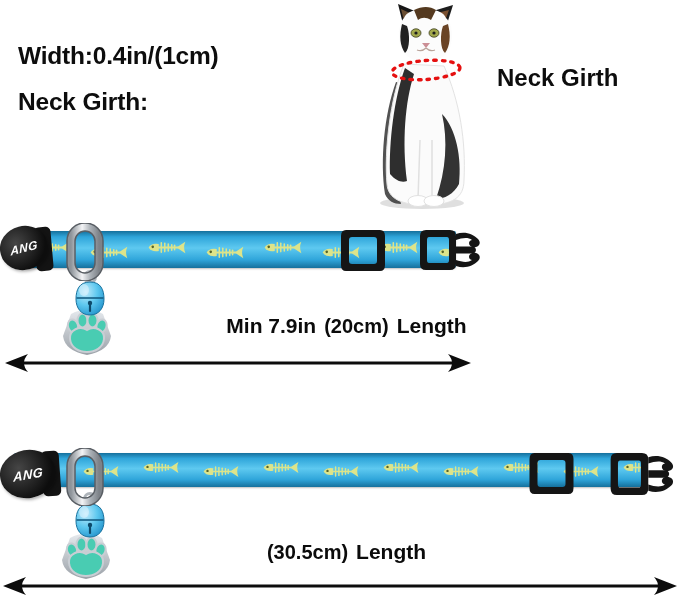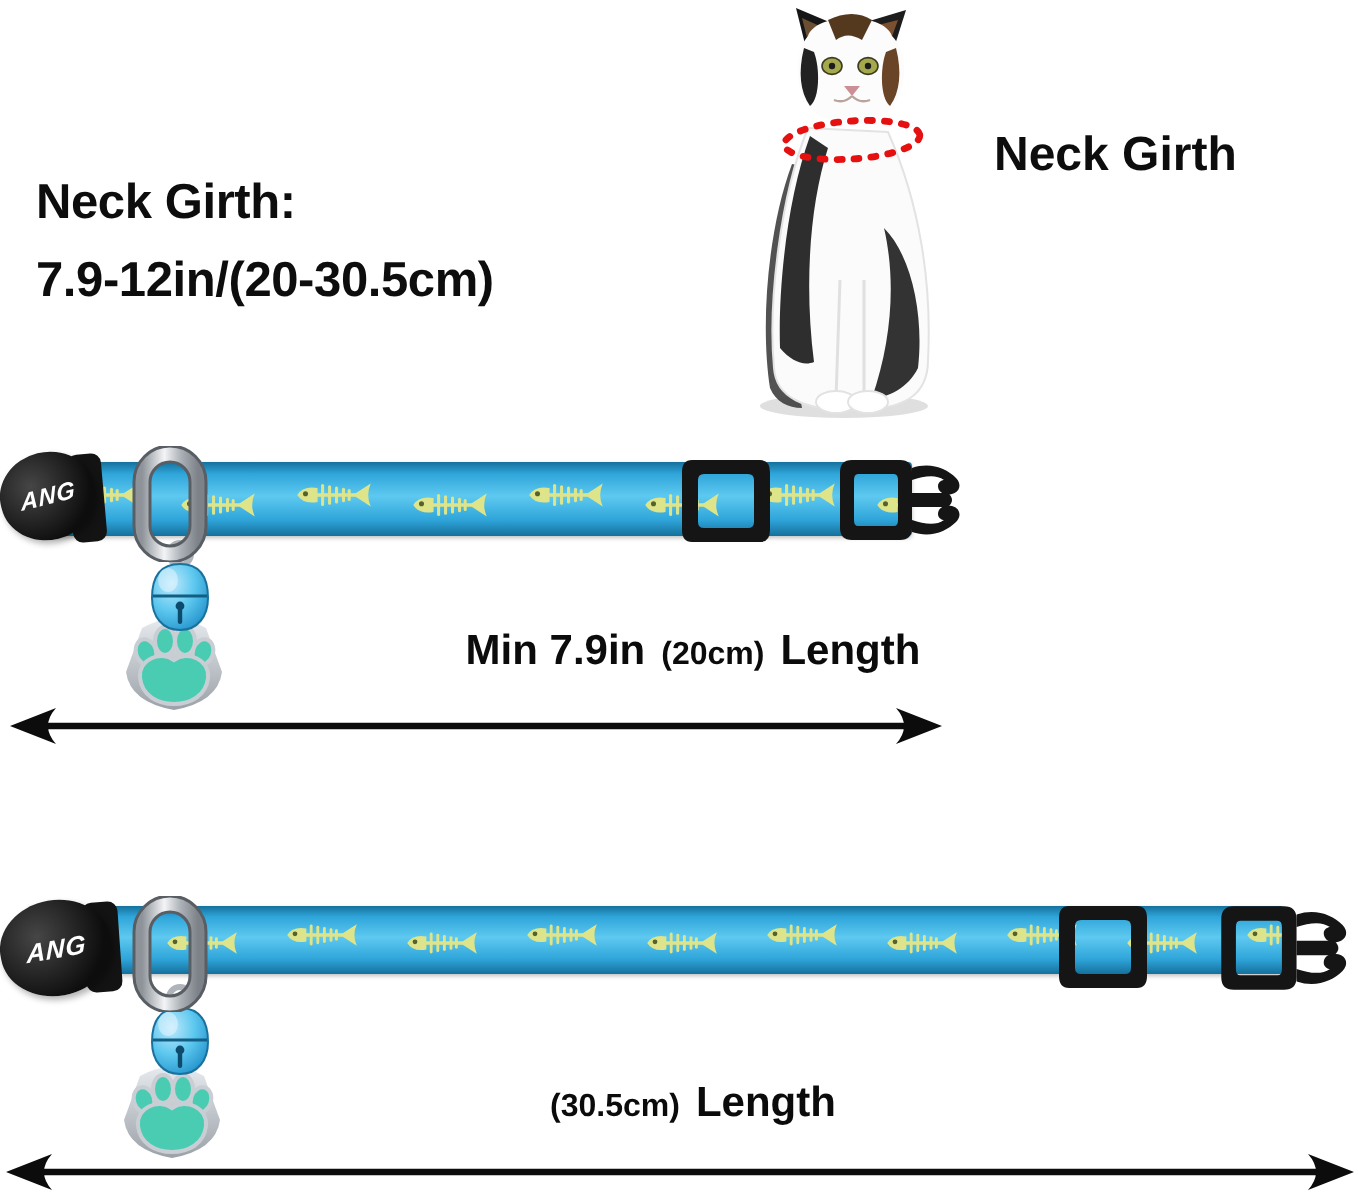--- a/index.html
+++ b/index.html
@@ -12,21 +12,21 @@
     letter-spacing:-0.2px;color:#0d0d0d;white-space:nowrap;
   }
   .annotation-label{
     position:absolute;font-size:24px;font-weight:800;color:#0d0d0d;white-space:nowrap;margin-left:27px;
   }
   .length-label{
     position:absolute;left:0;right:0;display:flex;justify-content:center;
     align-items:baseline;gap:8px;font-weight:800;color:#0b0b0b;transform:translateX(7px);
   }
   .length-label .big{font-size:21px;}
-  .length-label .small{font-size:16px;font-weight:800;}
+  .length-label .small{font-size:20px;font-weight:800;}
   .abs{position:absolute;}
   .strap{
     position:absolute;overflow:hidden;border-radius:2px;
     background:linear-gradient(180deg,#15709c 0%,var(--collar-blue,#2fa5da) 16%,
       var(--collar-blue-light,#5ec9f0) 46%,var(--collar-blue,#2fa5da) 78%,#15709c 100%);
     box-shadow:0 1px 2px rgba(0,0,0,0.25);
     color:var(--fishbone-yellow,#dde48a);
   }
   .cap{
     position:absolute;display:flex;align-items:center;justify-content:center;
@@ -40,22 +40,22 @@
   .connector{
     position:absolute;background:#131313;border-radius:5px;z-index:3;
   }
   .z2{z-index:2}.z3{z-index:3}.z4{z-index:4}.z5{z-index:5}
 </style>
 </head>
 <body>
 
 <div class="stage">
 
+  <div class="spec-line" style="top:42px">Width:0.4in/(1cm)</div>
   <div class="spec-line" style="top:88px">Neck Girth:</div>
-  <div class="spec-line" style="top:127px">7.9-12in/(20-30.5cm)</div>
 
   <svg class="abs" style="left:374px;top:2px" width="102" height="208" viewBox="0 0 102 208">
     <ellipse cx="48" cy="201" rx="42" ry="6" fill="#c9c9c9" opacity="0.6"></ellipse>
     <path d="M22,80 C10,112 6,160 11,192 C14,199 20,202 27,202 C19,160 21,112 32,82 Z" fill="#3f3f3f" opacity="0.9"></path>
     <path d="M30,62 C16,96 10,150 13,182 C14,197 28,203 52,203 C78,203 90,196 90,178 C92,140 86,100 70,64 Z" fill="#fbfbfb" stroke="#e3e3e3" stroke-width="1"></path>
     <path d="M31,66 C20,96 15,140 16,172 C22,179 28,181 33,179 C28,140 31,100 40,72 Z" fill="#2e2e2e"></path>
     <path d="M68,112 C82,126 88,156 85,182 C80,192 70,197 62,197 C72,168 74,138 68,112 Z" fill="#333333"></path>
     <path d="M46,138 L44,197 M58,138 L58,197" stroke="#e0e0e0" stroke-width="1.5" fill="none"></path>
     <ellipse cx="44" cy="199" rx="10" ry="5.5" fill="#ffffff" stroke="#e2e2e2"></ellipse>
     <ellipse cx="60" cy="199" rx="10" ry="5.5" fill="#ffffff" stroke="#e2e2e2"></ellipse>

